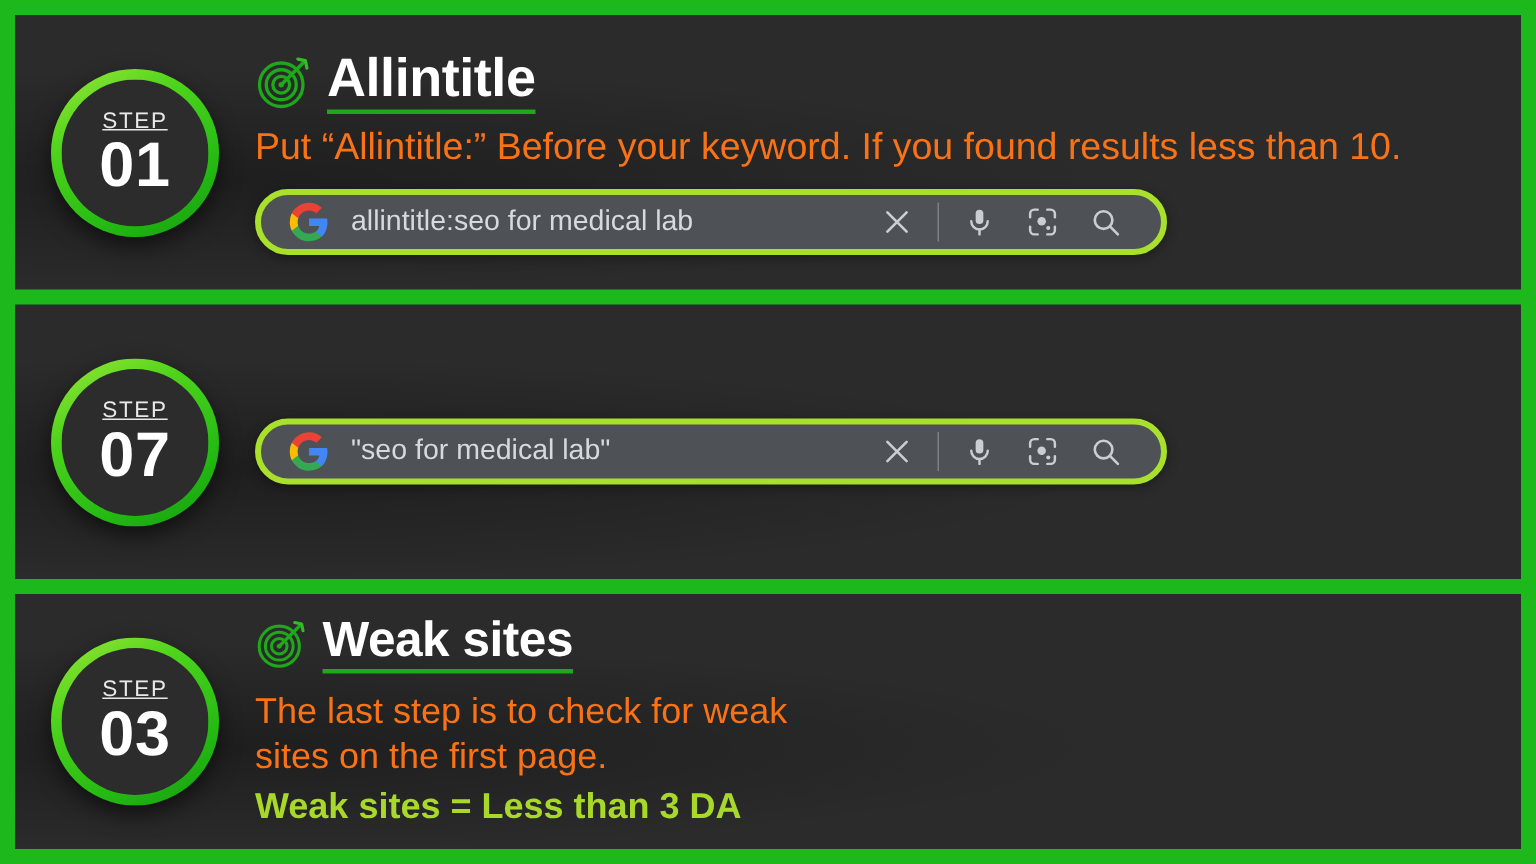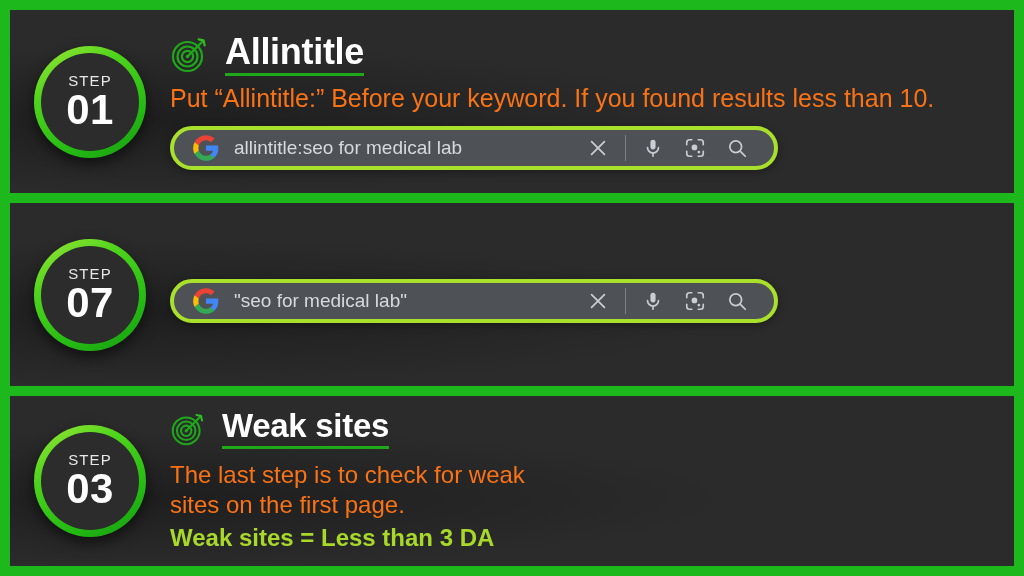--- a/index.html
+++ b/index.html
@@ -69,20 +69,21 @@
     justify-content: center;
     box-shadow: 0 6px 14px rgba(0,0,0,0.55);
   }
   .badge .step-word {
     color: #e8e8e8;
     font-size: 15px;
     letter-spacing: 1.1px;
     line-height: 1;
     margin-bottom: 1px;
     font-weight: 400;
+    text-decoration: underline;
   }
   .badge .step-num {
     color: #ffffff;
     font-size: 42px;
     font-weight: 700;
     line-height: 1;
     letter-spacing: 0.5px;
   }
 
   
@@ -92,21 +93,21 @@
     flex: 1 1 auto;
     padding-right: 16px;
     display: flex;
     flex-direction: column;
     justify-content: center;
   }
 
   .head-row {
     display: flex;
     align-items: flex-end;
-    gap: 15px;
+    gap: 8px;
   }
   .target-icon { flex: 0 0 auto; display: block; margin-bottom: 2px; }
 
   .title {
     color: #ffffff;
     font-size: 36px;
     font-weight: 700;
     line-height: 1.06;
     letter-spacing: -0.3px;
     border-bottom: 3px solid #1fa81a;

